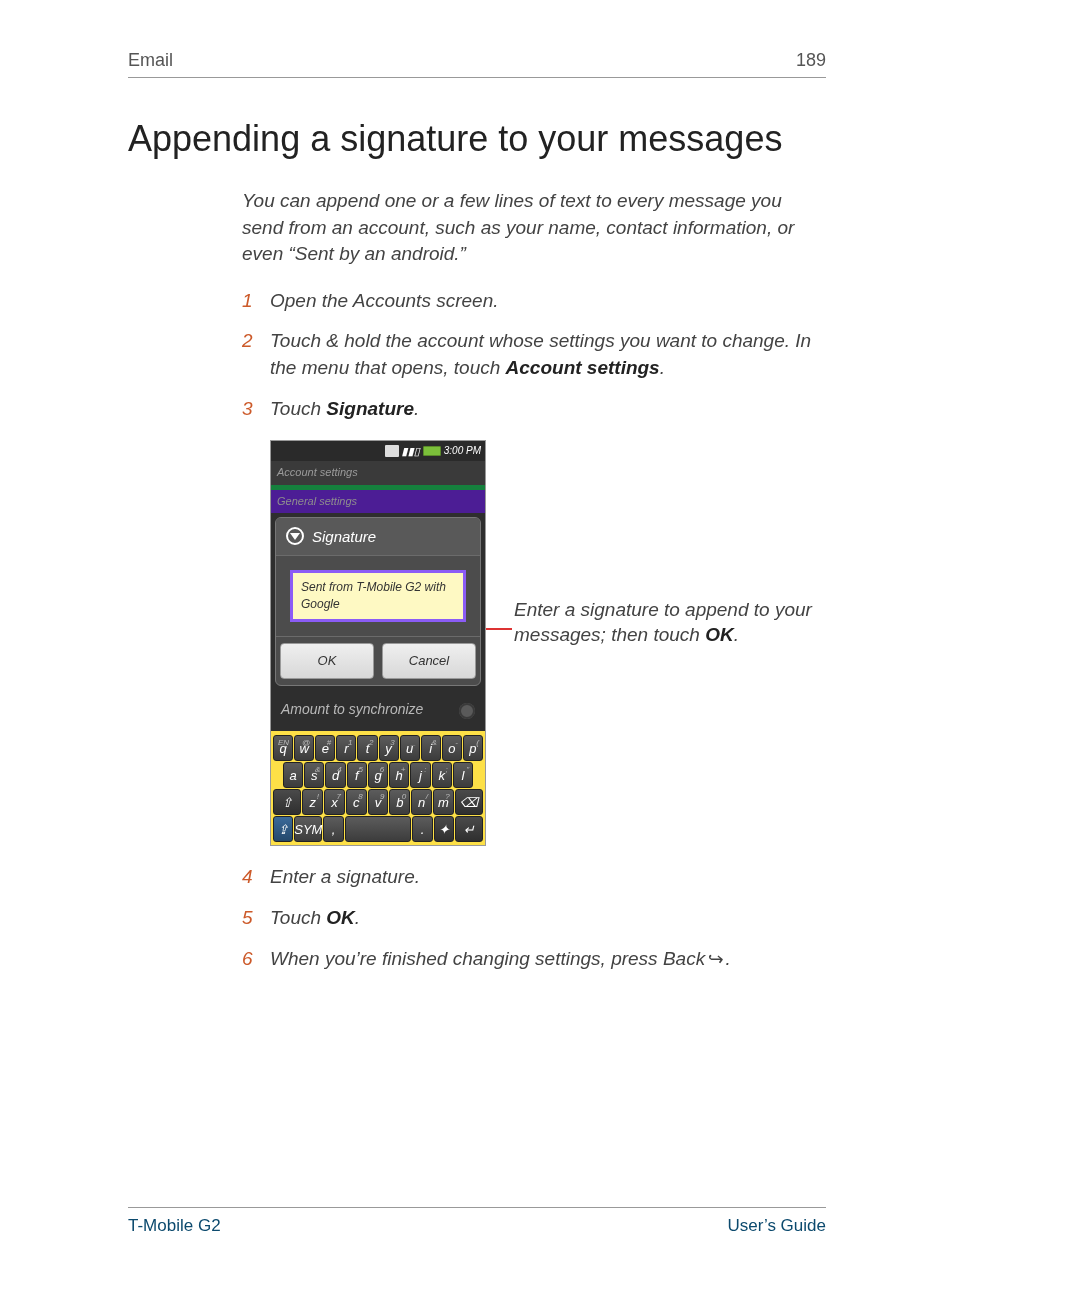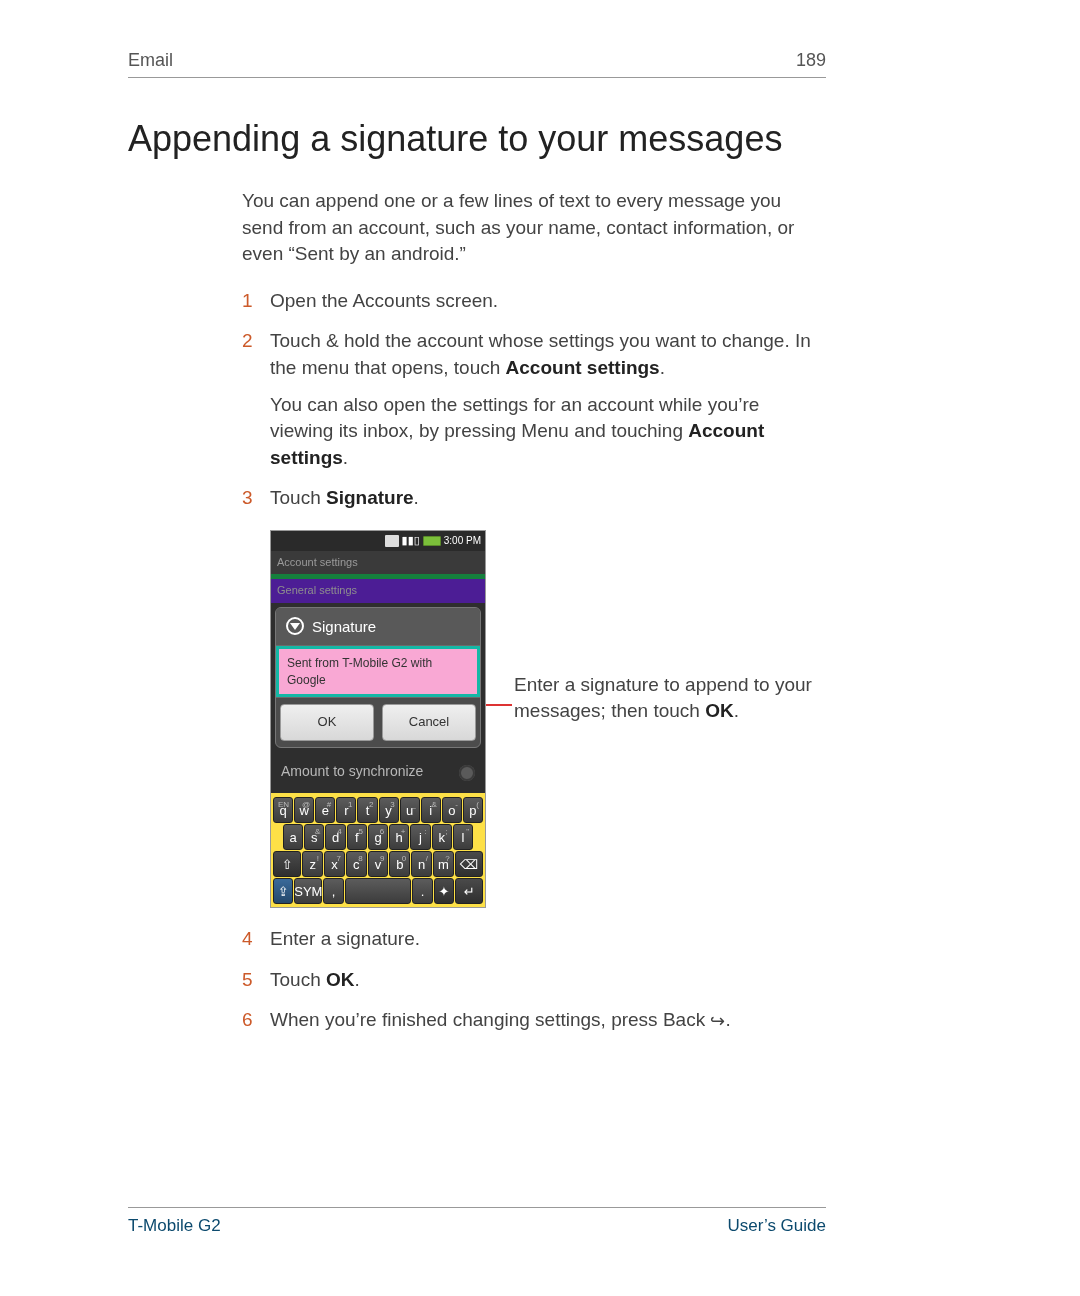--- a/index.html
+++ b/index.html
@@ -27,20 +27,21 @@
   }
   h1.title {
     font-size: 36px;
     font-weight: 400;
     color: #222;
     margin-bottom: 28px;
   }
   .body-indent {
     margin-left: 114px;
     max-width: 640px;
+    font-style: italic;
   }
   .intro {
     font-size: 19px;
     line-height: 1.4;
     color: #434343;
     margin-bottom: 20px;
   }
   ol.steps {
     list-style: none;
     counter-reset: step;
@@ -131,23 +132,23 @@
   .dialog-title .ico {
     width:18px;height:18px;border:2px solid #fff;border-radius:50%;
     display:flex;align-items:center;justify-content:center;
   }
   .dialog-title .ico::after{
     content:""; width:0;height:0;
     border-left:5px solid transparent;border-right:5px solid transparent;
     border-top:7px solid #fff;
   }
   .sig-input {
-    margin:0; padding:6px 8px;
-    background:#f9a8d4;
-    border:3px solid #14b8a6;
+    margin:14px; padding:6px 8px;
+    background:#fef9c3;
+    border:3px solid #8b5cf6;
     font-size:12px; color:#333;
     min-height:40px;
   }
   .dialog-btns { display:flex; border-top:1px solid #6b6b6b; }
   .dialog-btns .btn {
     flex:1; text-align:center; padding:8px 0;
     background:linear-gradient(#efefef,#d8d8d8);
     color:#333; font-size:13px;
     border:1px solid #9a9a9a;
     margin:6px 4px; border-radius:4px;
@@ -215,23 +216,20 @@
   <h1 class="title">Appending a signature to your messages</h1>
 
   <div class="body-indent">
     <p class="intro">You can append one or a few lines of text to every message you send from an account, such as your name, contact information, or even “Sent by an android.”</p>
 
     <ol class="steps">
       <li><span>Open the Accounts screen.</span></li>
 
       <li>
         <span>Touch &amp; hold the account whose settings you want to change. In the menu that opens, touch </span><b>Account settings</b><span>.</span>
-        <div class="subtext">
-          <span>You can also open the settings for an account while you’re viewing its inbox, by pressing </span><span>Menu</span><span> and touching </span><b>Account settings</b><span>.</span>
-        </div>
       </li>
 
       <li>
         <span>Touch </span><b>Signature</b><span>.</span>
 
         <div class="phone-wrap">
 
           <div class="phone">
             <div class="statusbar">
               <span class="sb-3g"></span>

